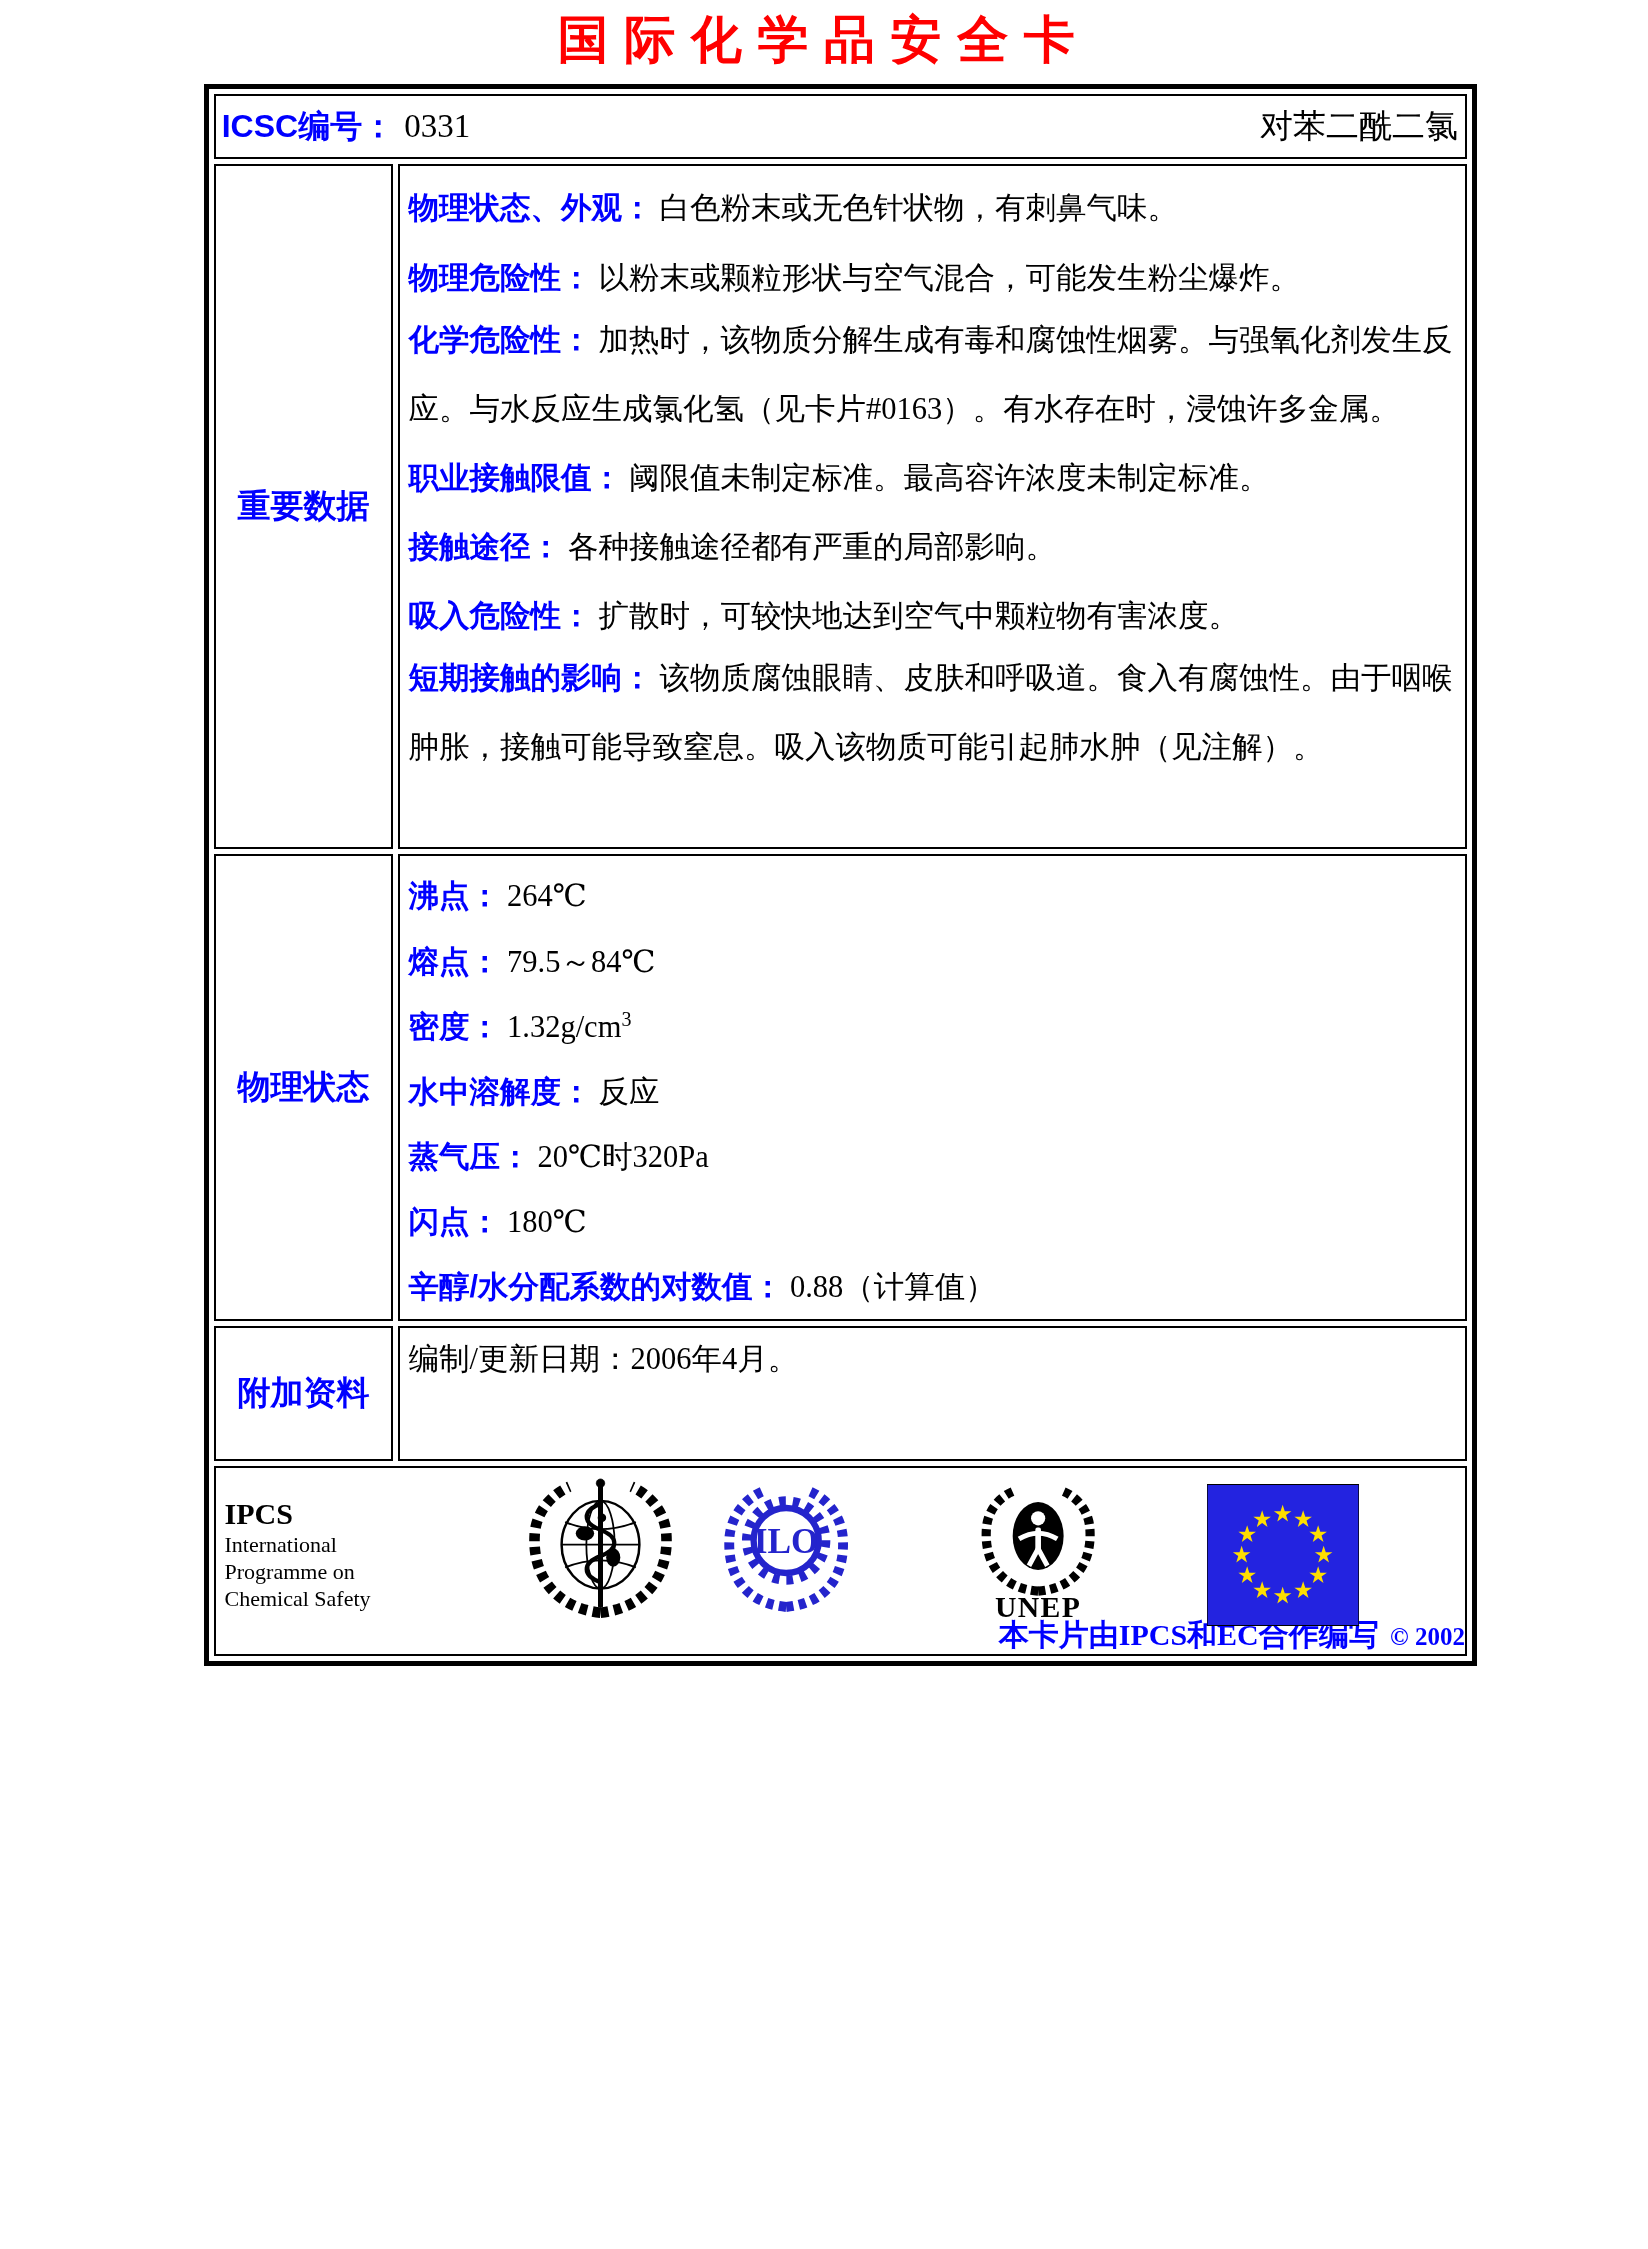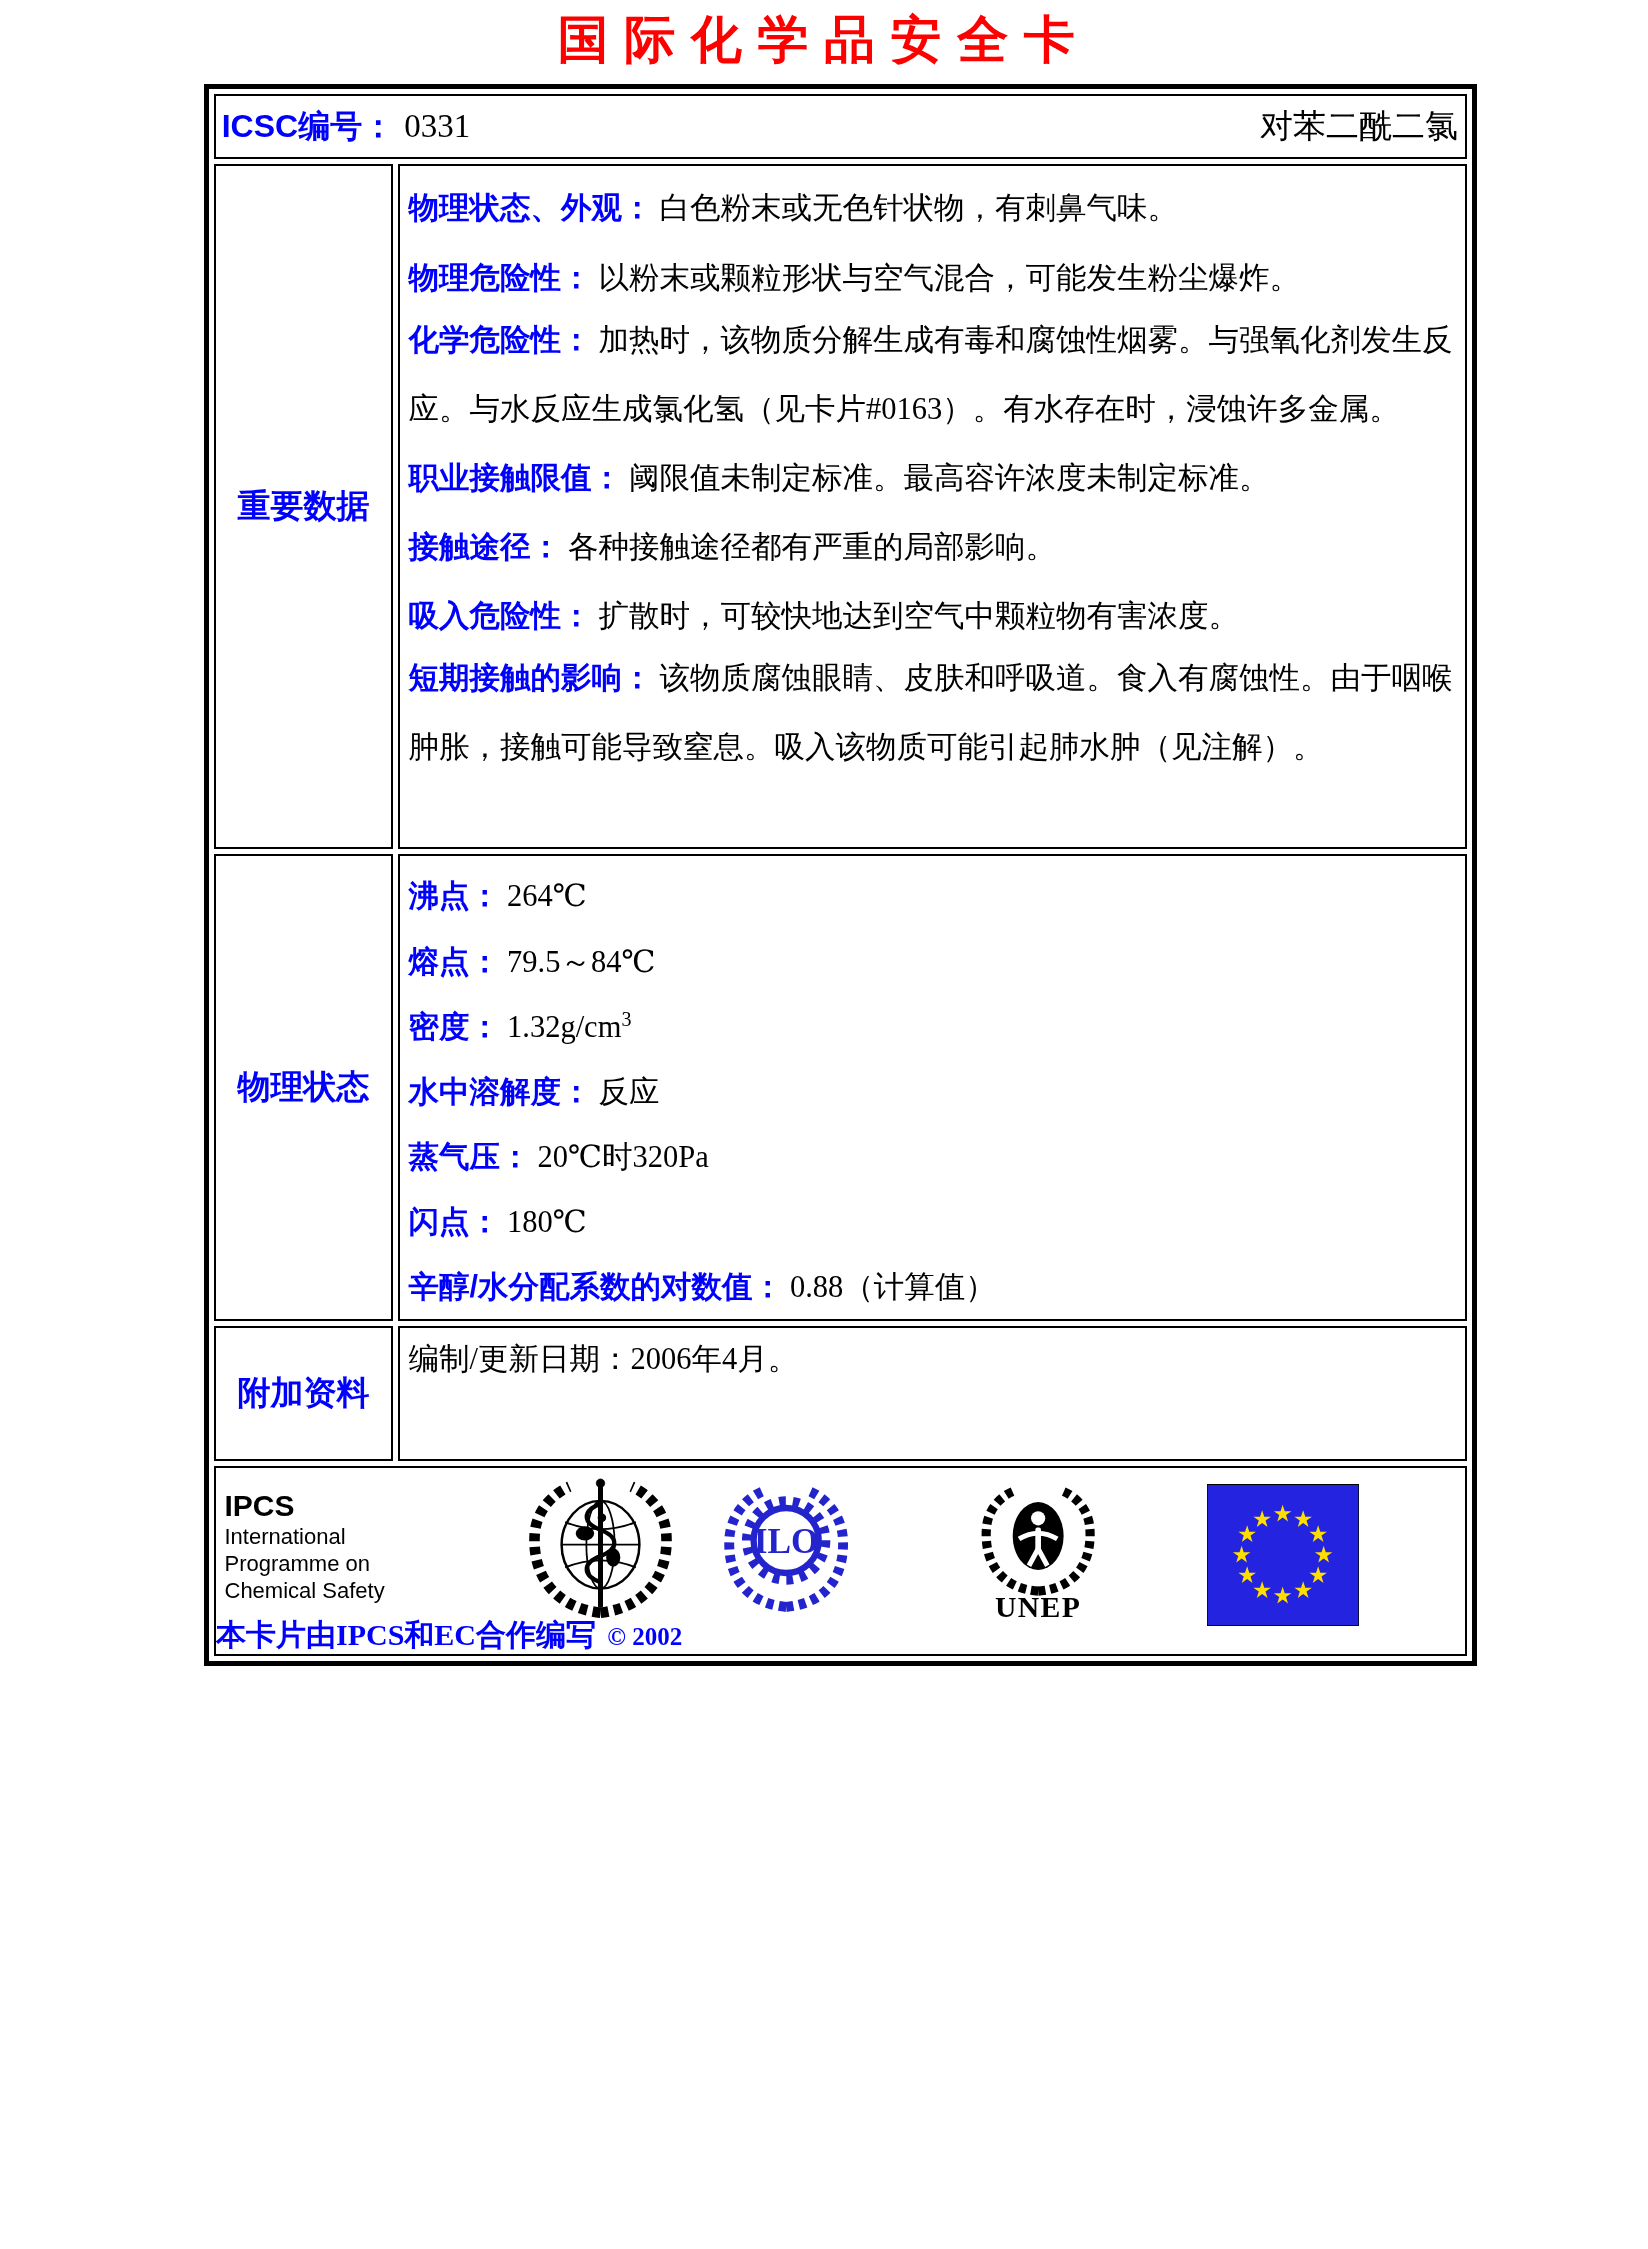--- a/index.html
+++ b/index.html
@@ -66,32 +66,32 @@
   .entry-text{color:#000;}
   .entry-text sup{font-size:20px;}
 
   .plain-text{font-size:30.5px;line-height:55px;display:block;}
   .notes-cell{padding-top:11.3px;}
 
   
   .footer-cell{position:relative;}
   .logo-strip{position:relative;height:150px;}
   .ipcs-block{
-    position:absolute;left:8.5px;top:20px;
-    font-family:Liberation Sans, sans-serif;color:#000;
+    position:absolute;left:8.5px;top:28px;
+    font-family:Liberation Serif, serif;color:#000;
   }
   .ipcs-abbr{font-size:30px;font-weight:bold;line-height:35px;}
   .ipcs-line{font-size:22px;line-height:27px;}
   .logo{position:absolute;}
   .who-logo{left:278px;top:5.7px;}
   .ilo-logo{left:498px;top:12.8px;}
   .unep-logo{left:739px;top:10px;}
   .eu-flag{left:991px;top:15.6px;}
   .credit-line{
-    text-align:left;font-weight:bold;color:var(--label_blue);
+    text-align:right;font-weight:bold;color:var(--label_blue);
     font-size:30px;line-height:34px;
     font-family:"Liberation Serif","DejaVu Serif",serif;
   }
   .copyright{font-size:25px;margin-left:11.3px;}
 
   .legal-cell{display:table-cell;vertical-align:middle;padding:2.8px 8.5px;}
   .legal-label{
     font-weight:bold;font-size:29px;color:#000;
     font-family:"Liberation Sans","DejaVu Sans",sans-serif;margin-right:5.7px;
   }

